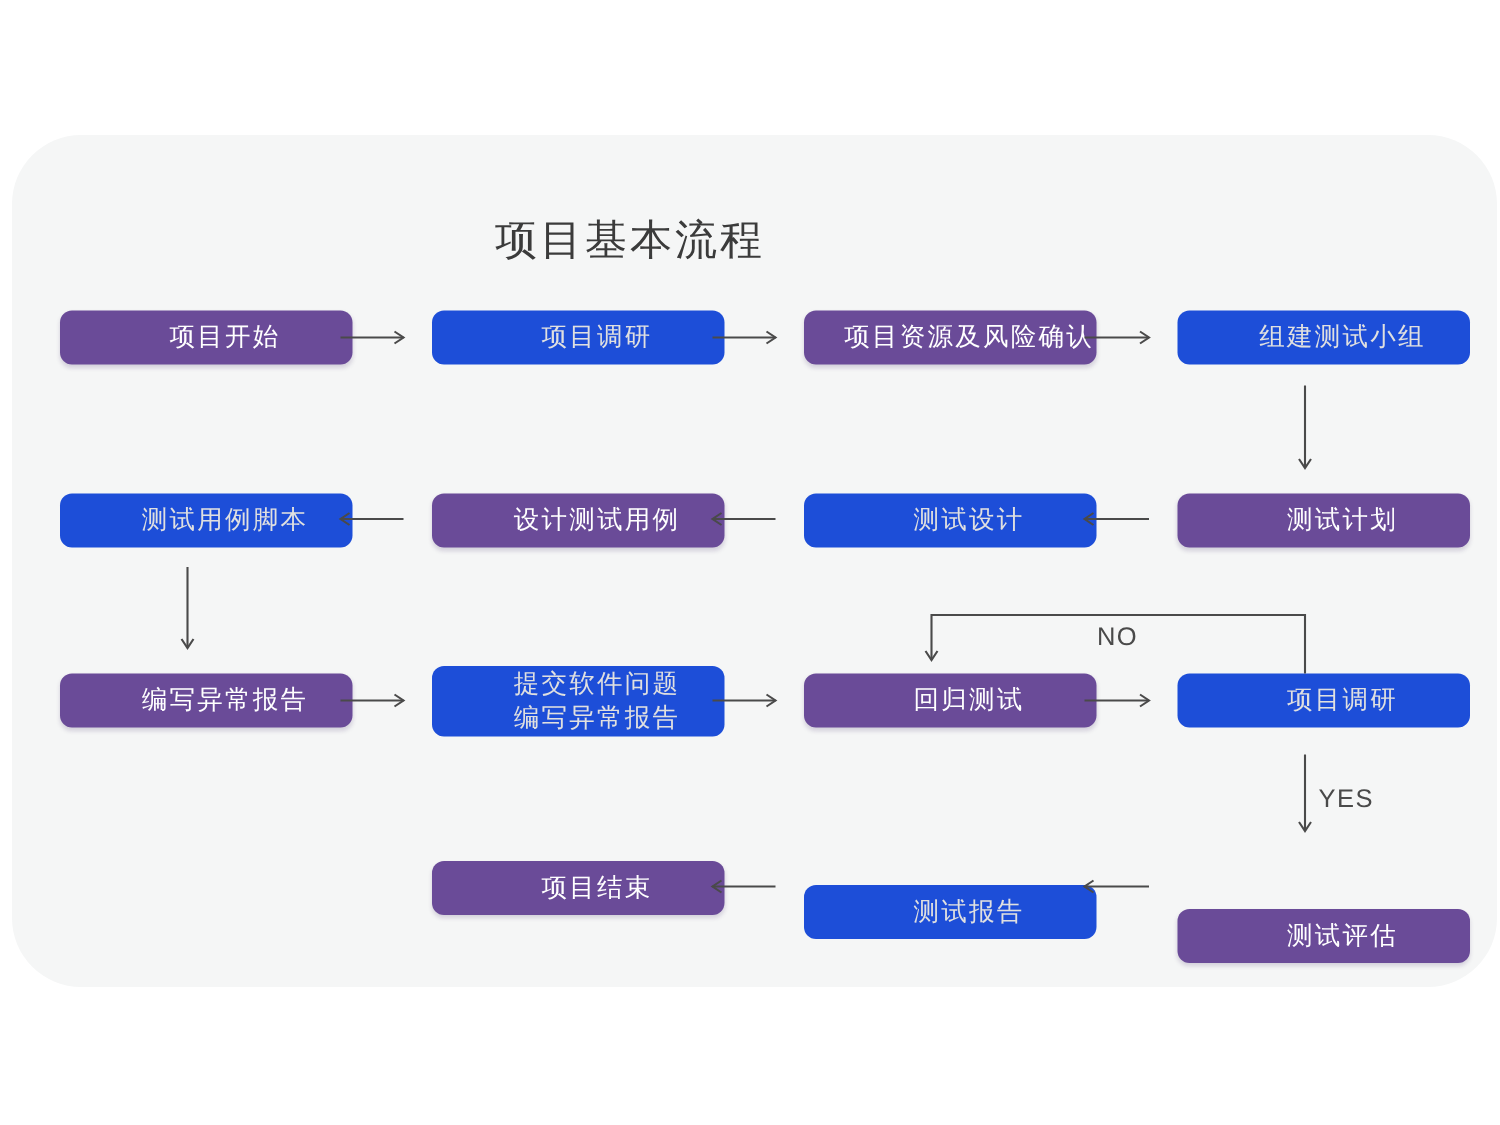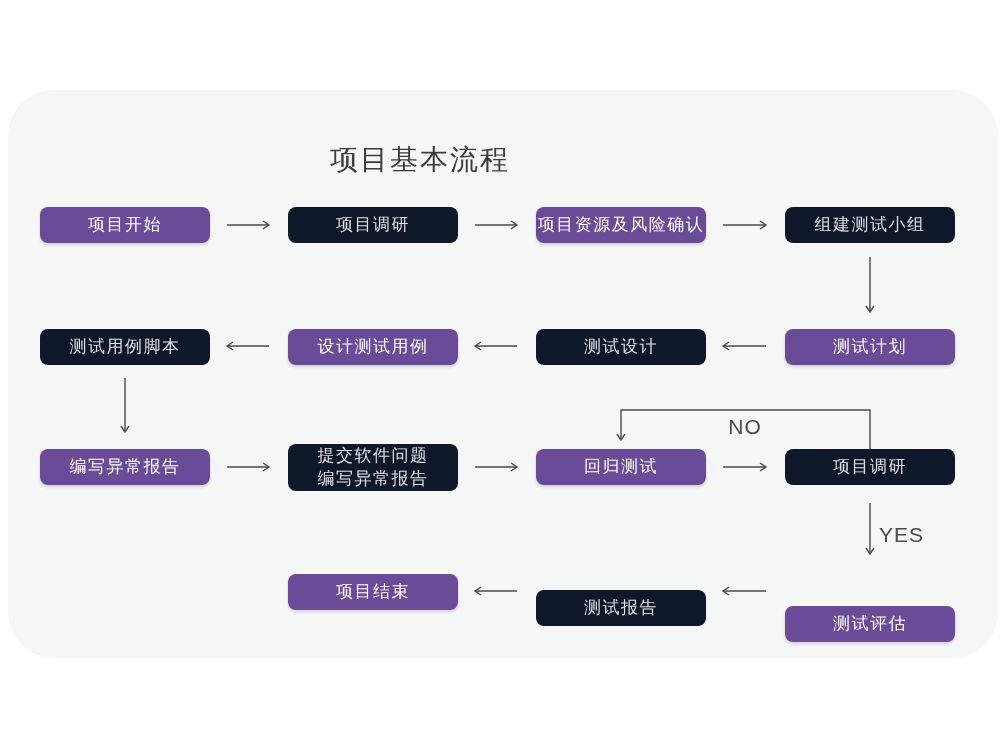--- a/index.html
+++ b/index.html
@@ -12,29 +12,29 @@
     background:#f5f6f6;border-radius:46px;
   }
   .title{
     position:absolute;left:0;top:141px;width:840px;text-align:center;
     font-size:28px;letter-spacing:2px;color:#3b3b3b;font-weight:500;
   }
   .node{
     position:absolute;width:170px;height:36px;border-radius:8px;
     display:flex;align-items:center;justify-content:center;
     font-size:17px;letter-spacing:1.5px;text-align:center;
-    white-space:pre-line;line-height:1.3;
+    white-space:pre-line;line-height:1.3;padding-left:25px;
   }
   .node.purple{background:#6a4b98;color:#ffffff;box-shadow:0 2px 3px rgba(60,40,100,0.18);}
-  .node.gray{background:#0f172a;color:#e0e0e0;}
+  .node.gray{background:#1d4ed8;color:#e0e0e0;}
   .node.tall{height:47px;}
   svg.arrows{position:absolute;left:0;top:0;width:1000px;height:750px;pointer-events:none;}
   svg.arrows path{stroke:#4a4a4a;stroke-width:1.4;fill:none;}
   .flow-label{
-    position:absolute;font-size:21px;color:#4a4a4a;letter-spacing:1px;
+    position:absolute;font-size:17px;color:#4a4a4a;letter-spacing:1px;
   }
   .flow-label.no{left:745px;top:415px;transform:translateX(-50%);}
   .flow-label.yes{left:879px;top:523px;}
 </style>
 </head>
 <body>
 
 <div class="stage">
 
   <div class="canvas"></div>

